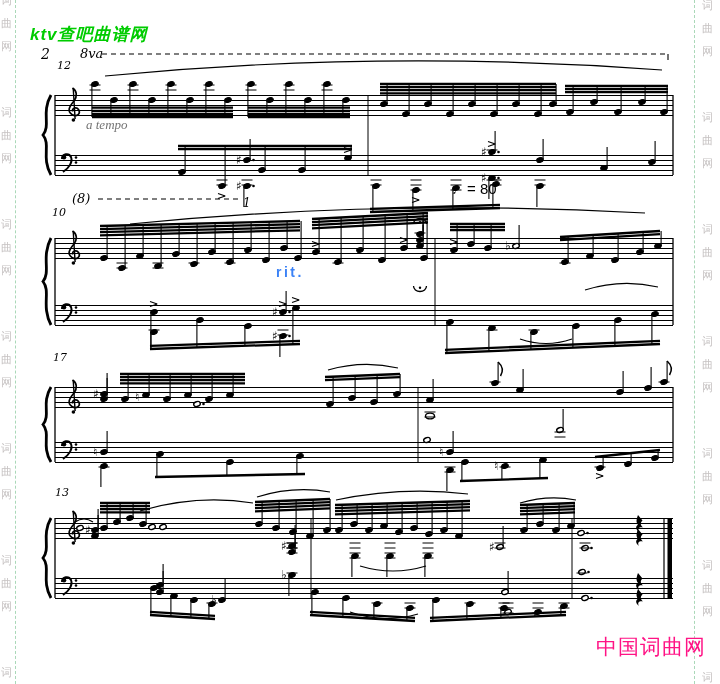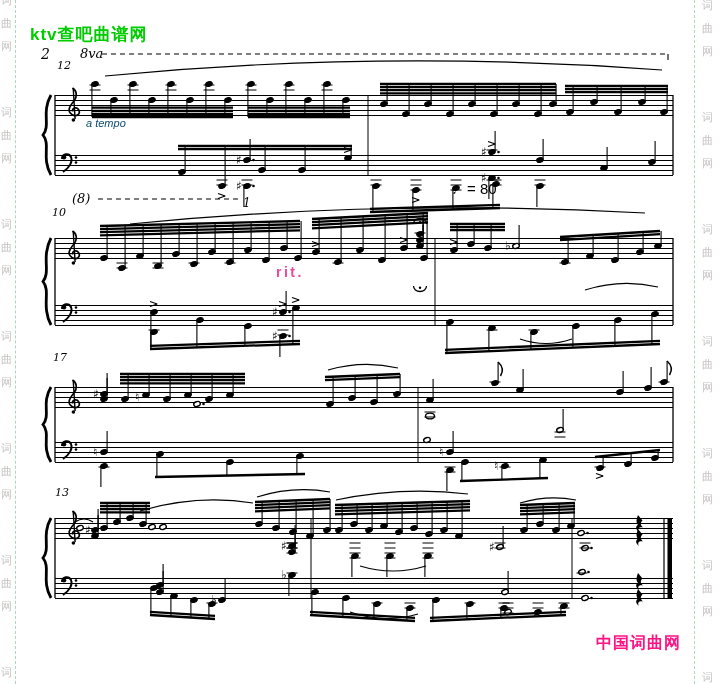--- a/index.html
+++ b/index.html
@@ -5,31 +5,31 @@
   html,body{margin:0;padding:0;background:#fff;}
   #stage{position:relative;width:720px;height:684px;background:#fff;overflow:hidden;
          font-family:"Liberation Sans", sans-serif;}
   .wm-col{position:absolute;top:0;width:14px;height:684px;pointer-events:none;}
   .wm-col .wm-ch{position:absolute;font-size:11px;line-height:11px;color:var(--wm,#c6c2c2);}
   #wm-left{left:1px;border-right:1px dashed var(--dash,#aad8b8);}
   #wm-right{left:694px;width:25px;}
   #wm-right .dashline{position:absolute;left:0;top:0;width:0;height:684px;border-left:1px dashed var(--dash,#aad8b8);}
   #wm-right .wm-ch{left:8px;}
   .txt{position:absolute;white-space:nowrap;}
-  .site-link{font-size:17px;font-weight:bold;color:var(--green,#00cc00);letter-spacing:1px;cursor:pointer;}
+  .site-link{font-size:17px;font-weight:bold;color:var(--green,#00cc00);letter-spacing:1px;cursor:pointer;font-style:italic;}
   #site-left{left:30px;top:23px;}
   #site-right{left:582px;top:27px;font-weight:normal;}
   .pgnum{left:41px;top:46px;font-family:"DejaVu Serif",serif;font-style:italic;font-size:14px;color:#000;}
   .mnum{font-family:"DejaVu Serif",serif;font-style:italic;font-size:11px;color:#000;}
-  .atempo{left:86px;top:117px;font-family:Liberation Sans, sans-serif;font-style:italic;font-size:11px;color:#0c4a6e;}
-  .rit{left:276px;top:264px;font-weight:bold;font-size:14px;letter-spacing:2.5px;color:#ec4899;}
+  .atempo{left:86px;top:117px;font-family:Liberation Serif, serif;font-style:italic;font-size:13px;color:#737373;}
+  .rit{left:276px;top:264px;font-weight:bold;font-size:14px;letter-spacing:2.5px;color:#3b82f6;}
   .tempo80{left:452px;top:180px;font-size:15px;color:#000;}
   .tempo80 .note-glyph{font-size:12px;margin-right:3px;}
   #footer-prefix{left:486px;top:633px;font-size:17px;font-weight:bold;color:var(--black,#000);letter-spacing:1px;}
-  #footer-site{left:596px;top:633px;font-size:16px;font-weight:bold;color:var(--pink,#ff1385);letter-spacing:1px;cursor:pointer;}
+  #footer-site{left:596px;top:633px;font-size:21px;font-weight:normal;color:var(--pink,#ff1385);letter-spacing:1px;cursor:pointer;}
   #score-svg{position:absolute;left:0;top:0;}
 </style>
 </head>
 <body>
 
 <div id="stage">
 
   <div id="wm-left" class="wm-col">
       <div class="wm-ch" style="top: -5px;">词</div>
       <div class="wm-ch" style="top: 18px;">曲</div>

